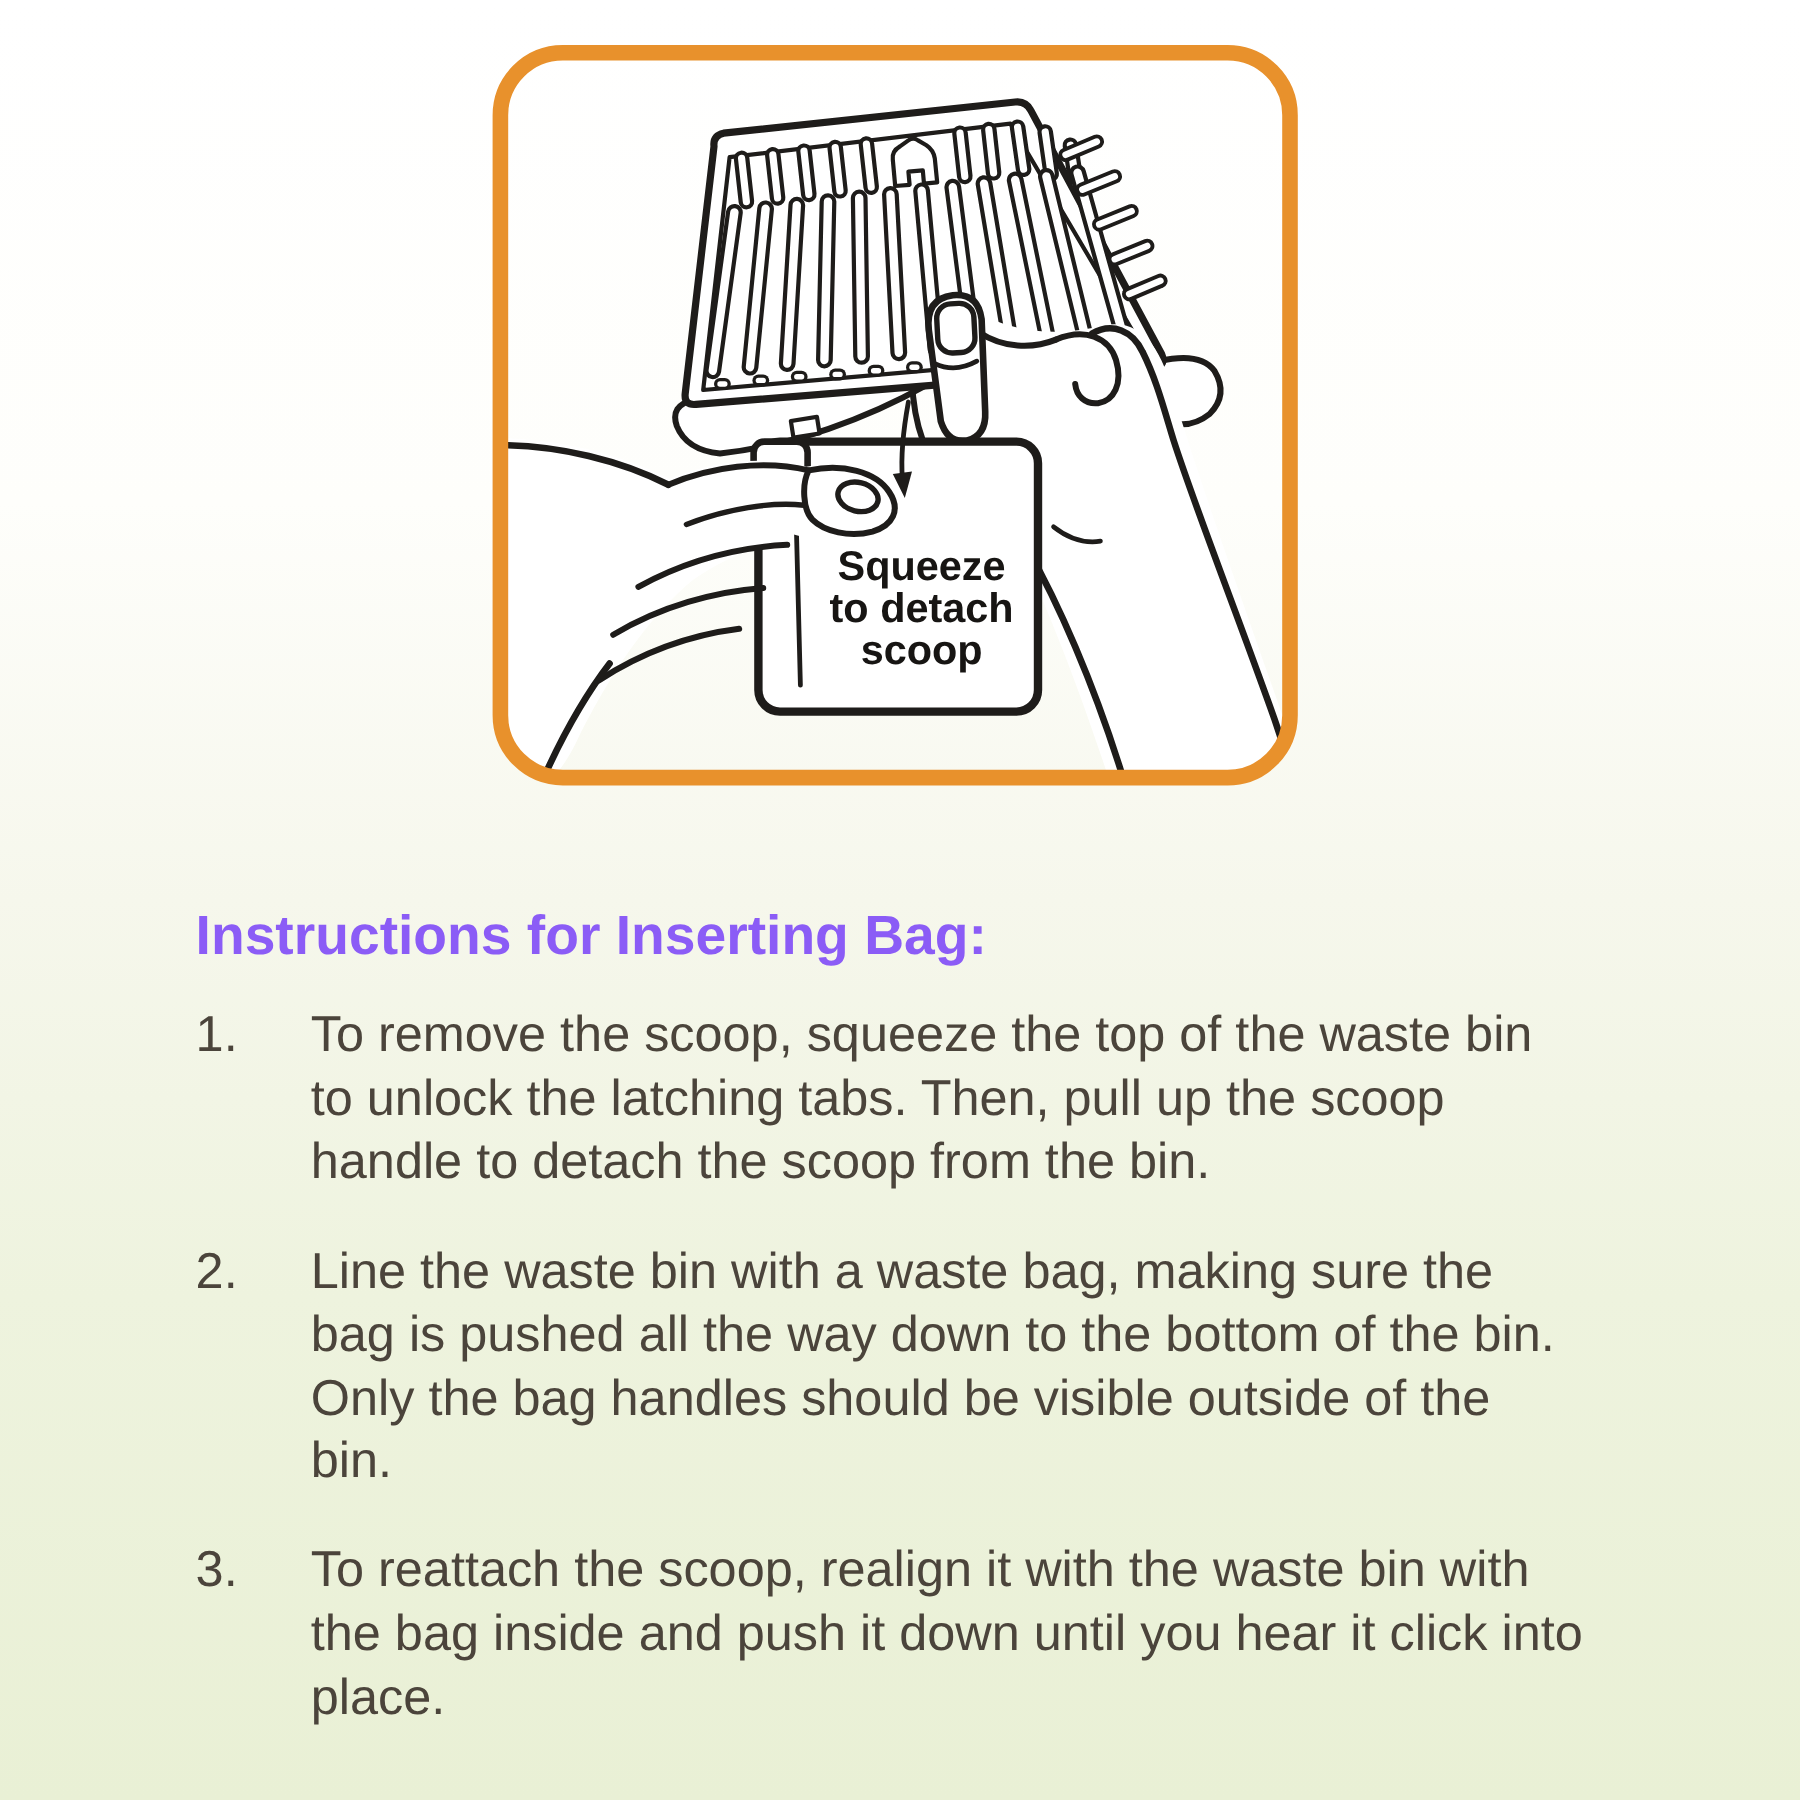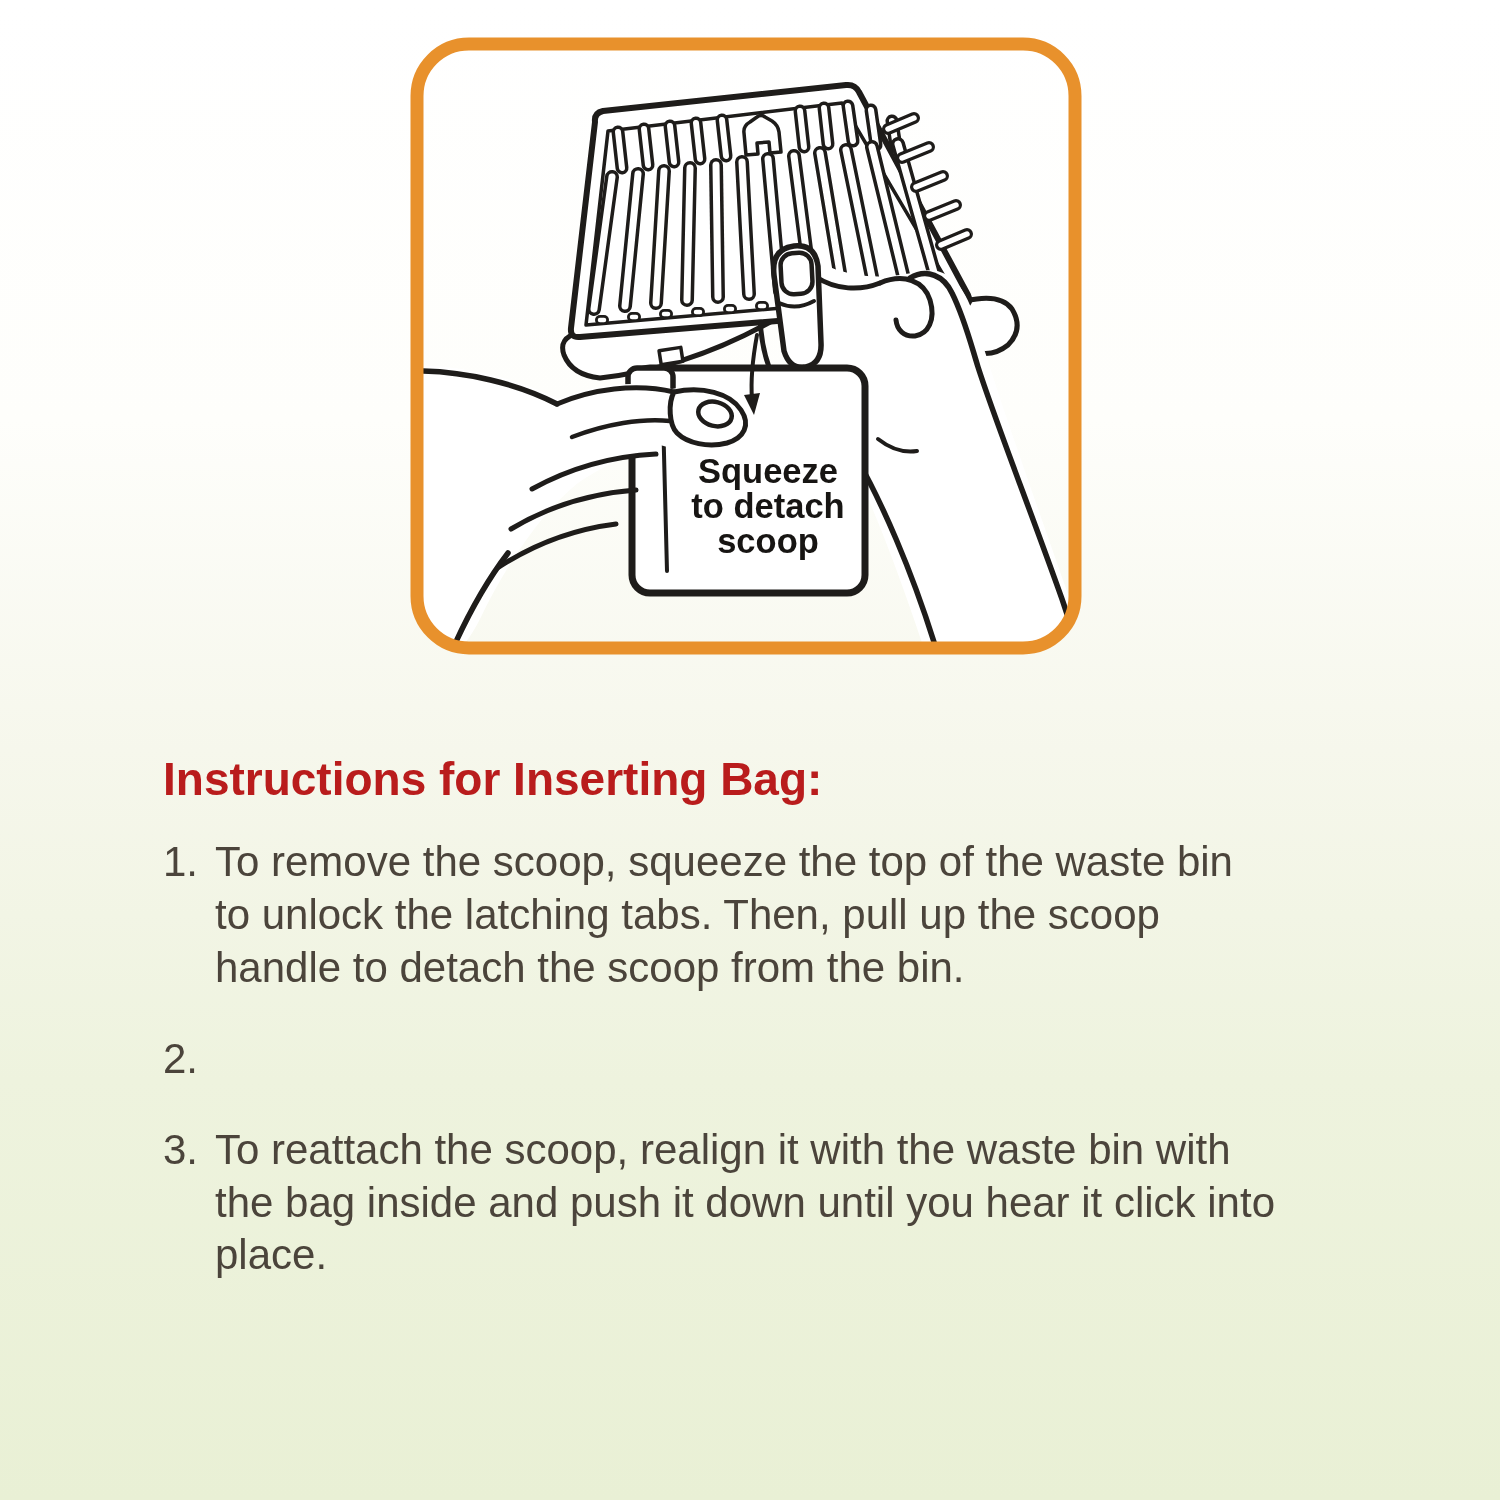--- a/index.html
+++ b/index.html
@@ -9,31 +9,32 @@
     font-family:"Liberation Sans", sans-serif;
   }
   .frame{
     position:absolute;left:410px;top:37px;width:744px;height:618px;
   }
   .content{
     position:absolute;left:163px;top:752px;width:1215px;
     color:#4b443b;
   }
   .heading{
-    font-size:46px;font-weight:bold;color:#b91c1c;margin:0 0 30px 0;letter-spacing:0px;
+    font-size:46px;font-weight:bold;color:#8b5cf6;margin:0 0 30px 0;letter-spacing:0px;
   }
   .item{
     display:flex;align-items:flex-start;margin-bottom:38px;
     font-size:42px;line-height:1.26;color:#4b443b;
   }
   .item .num{
     flex:0 0 52px;
   }
   .item .txt{
     max-width:1060px;
+    margin-left:44px;
   }
   svg text{
     font-family:"Liberation Sans", sans-serif;
     font-weight:bold;
   }
 </style>
 </head>
 <body>
 
 <div class="frame">
@@ -217,19 +218,20 @@
 <div class="content">
   <h2 class="heading">Instructions for Inserting Bag:</h2>
 
   <div class="item">
     <span class="num">1.</span>
     <span class="txt">To remove the scoop, squeeze the top of the waste bin to unlock the latching tabs. Then, pull up the scoop handle to detach the scoop from the bin.</span>
   </div>
 
   <div class="item">
     <span class="num">2.</span>
+    <span class="txt">Line the waste bin with a waste bag, making sure the bag is pushed all the way down to the bottom of the bin. Only the bag handles should be visible outside of the bin.</span>
   </div>
 
   <div class="item">
     <span class="num">3.</span>
     <span class="txt">To reattach the scoop, realign it with the waste bin with the bag inside and push it down until you hear it click into place.</span>
   </div>
 </div>
 
 </body></html>

